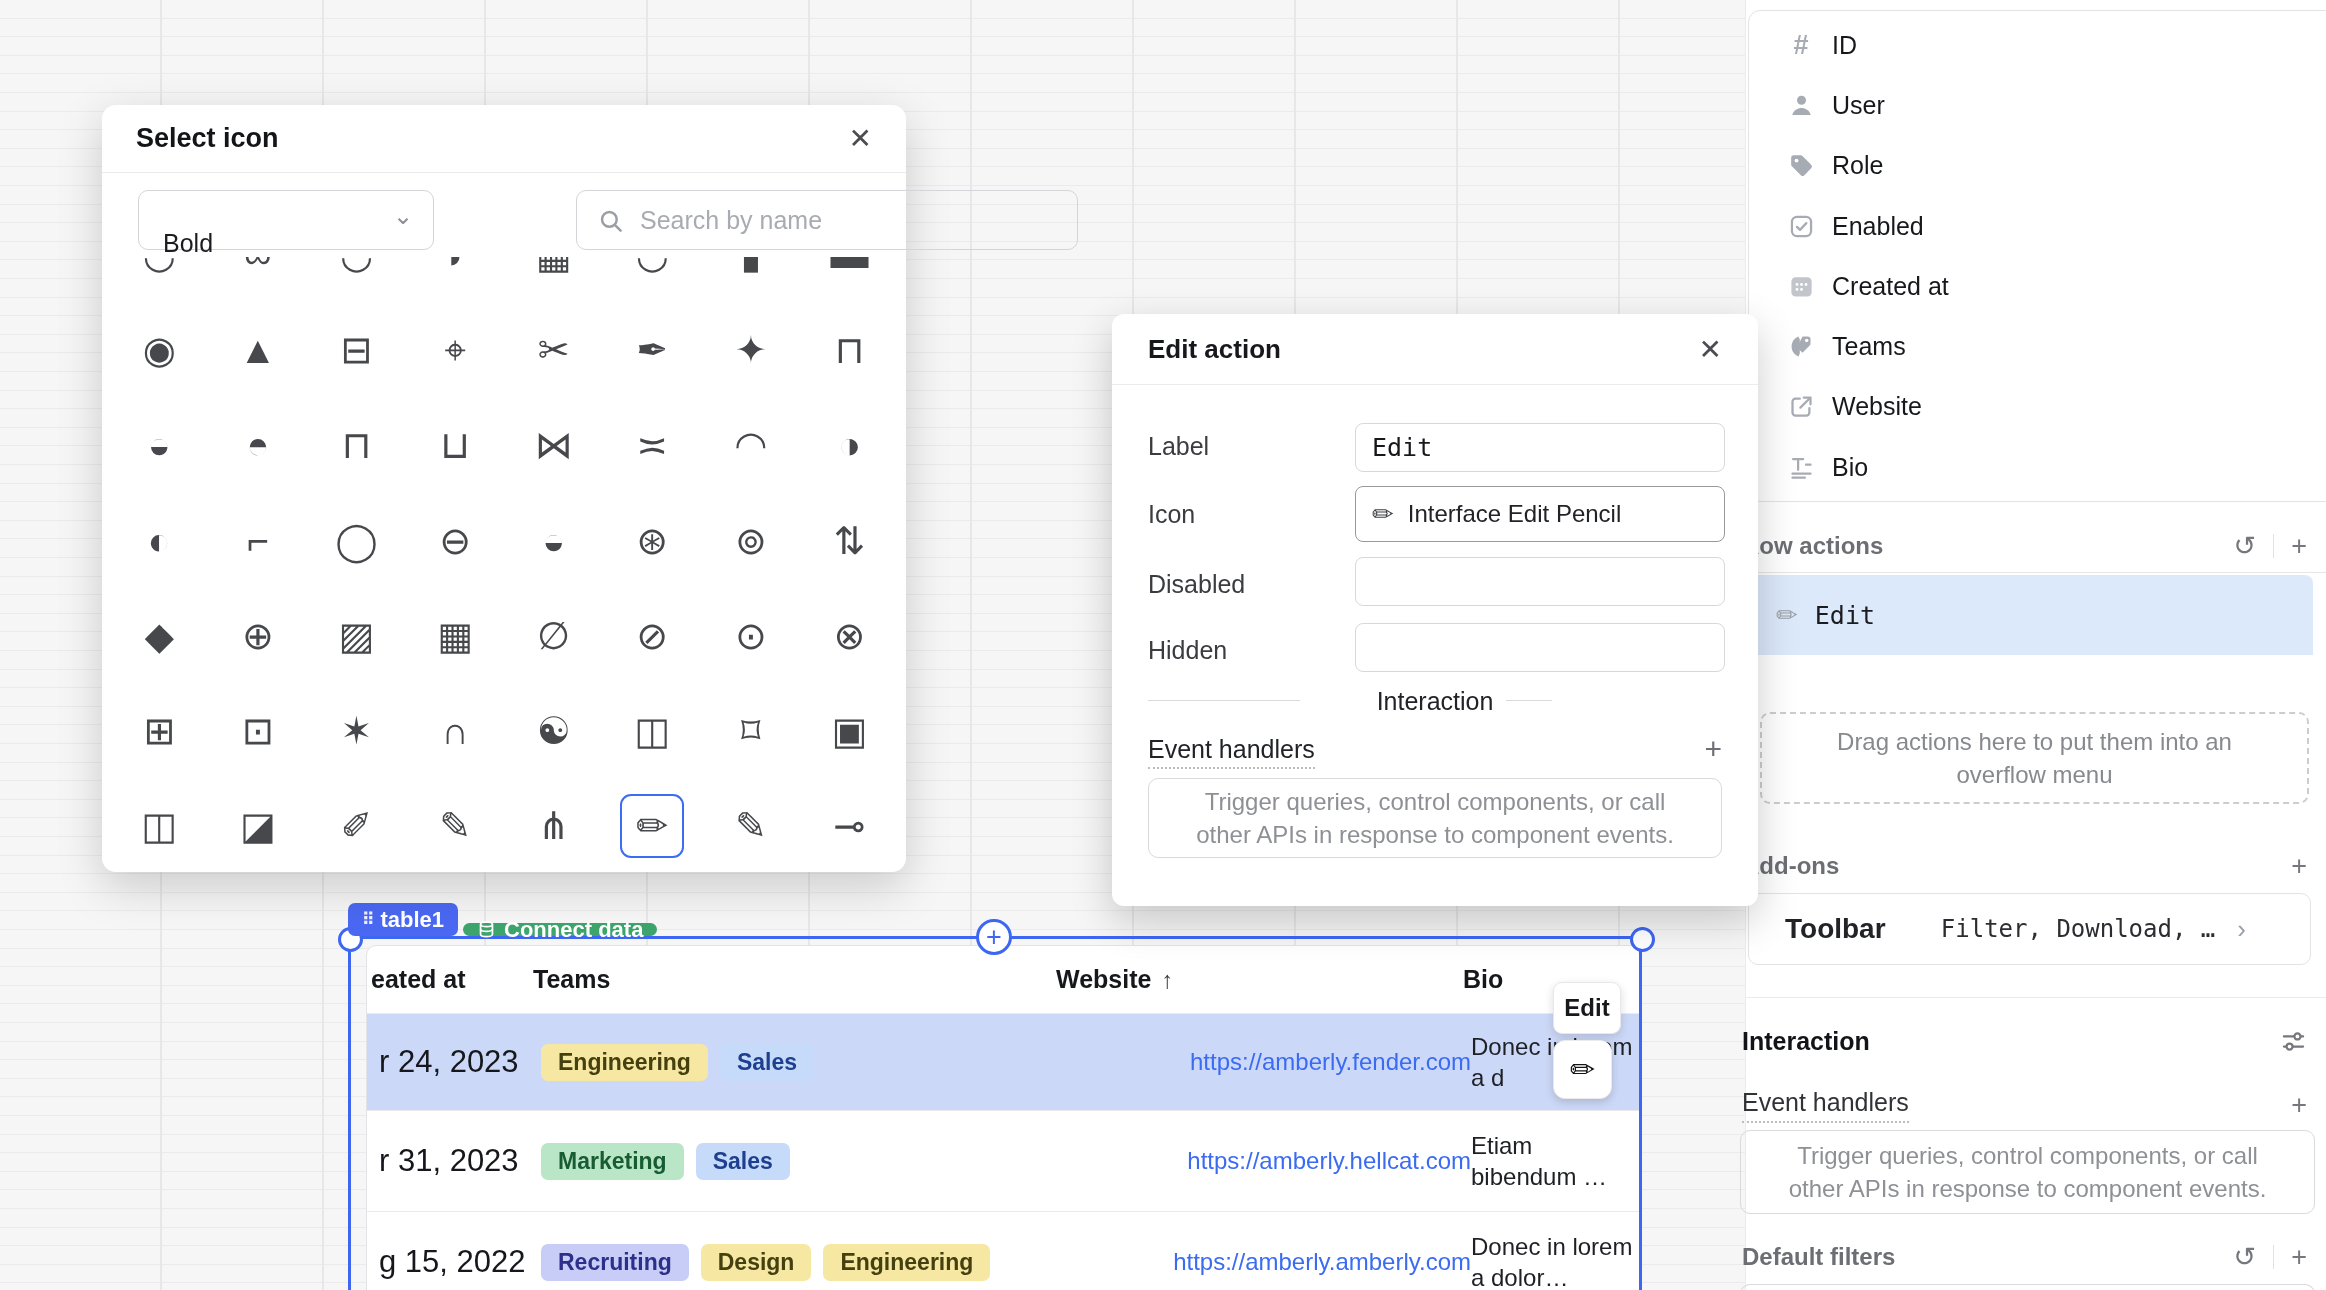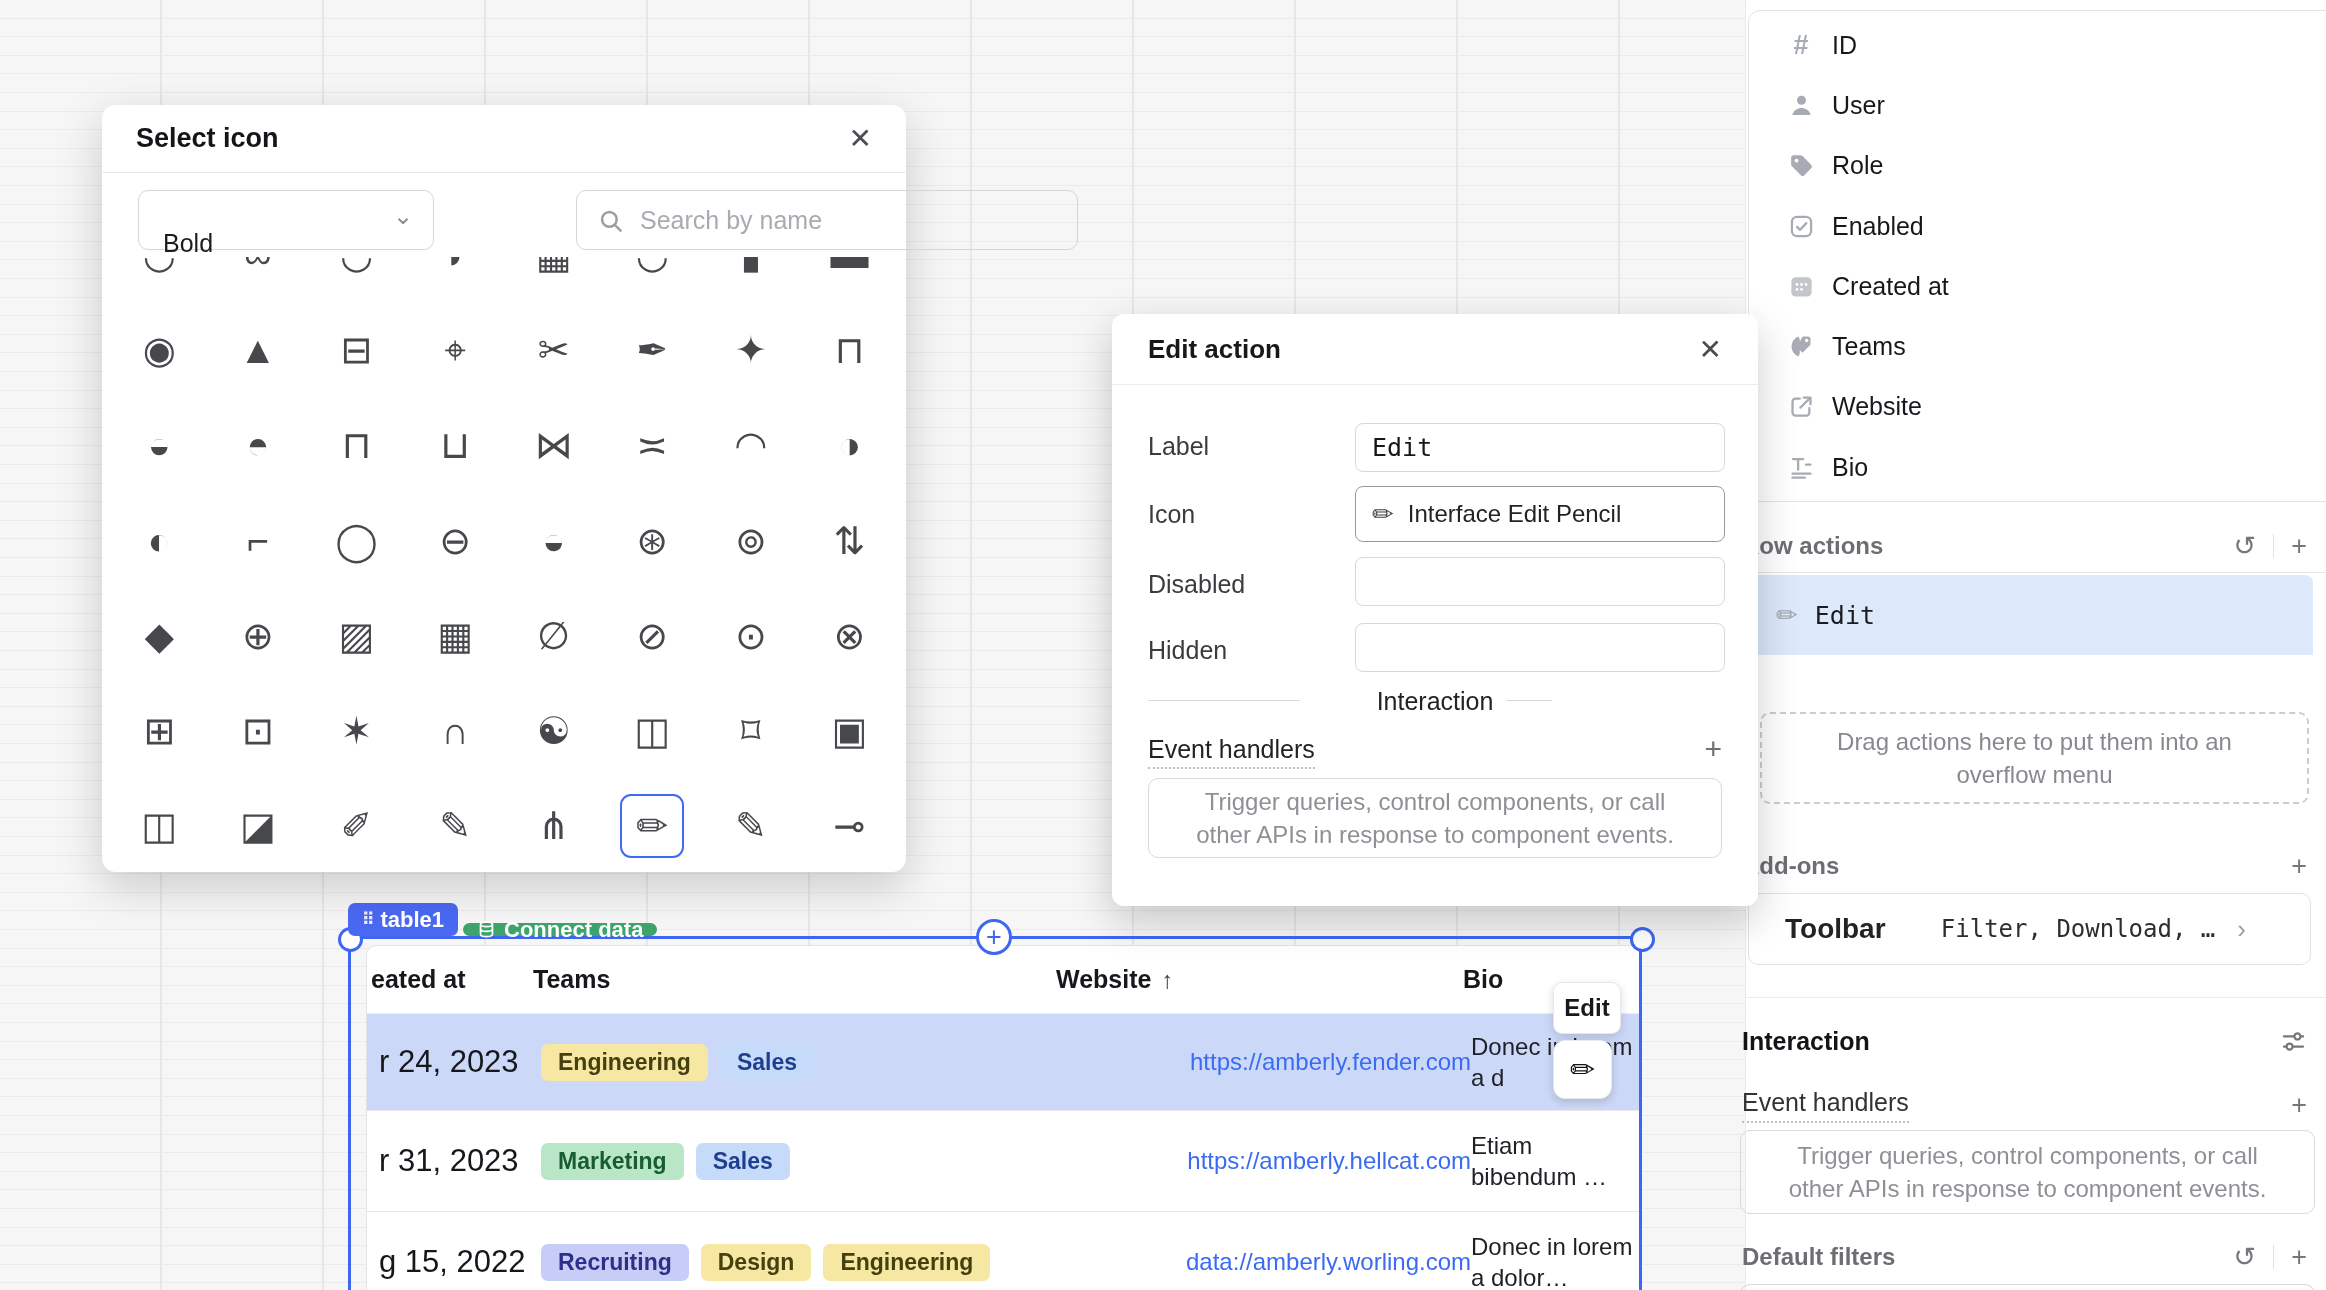--- a/index.html
+++ b/index.html
@@ -187,21 +187,21 @@
           <div class="c-site"><a href="#">https://amberly.hellcat.com</a></div>
           <div class="c-bio">Etiam bibendum …</div>
         </div>
         <div class="trow">
           <div class="c-date">g 15, 2022</div>
           <div class="c-teams">
             <span class="pill tg-p">Recruiting</span>
             <span class="pill tg-y">Design</span>
             <span class="pill tg-y">Engineering</span>
           </div>
-          <div class="c-site"><a href="#">data://amberly.worling.com</a></div>
+          <div class="c-site"><a href="#">https://amberly.amberly.com</a></div>
           <div class="c-bio">Donec in lorem a dolor…</div>
         </div>
       </div>
   </div>
 
   <div class="abs sel-line-h"></div>
   <div class="abs sel-line-vl"></div>
   <div class="abs sel-line-vr"></div>
   <div class="abs handle" id="handle-l"></div>
   <div class="abs handle" id="handle-r"></div>

